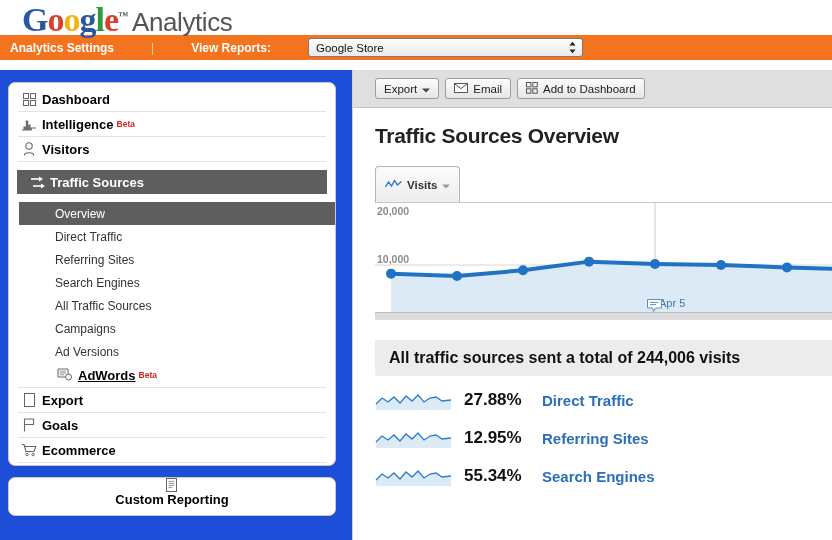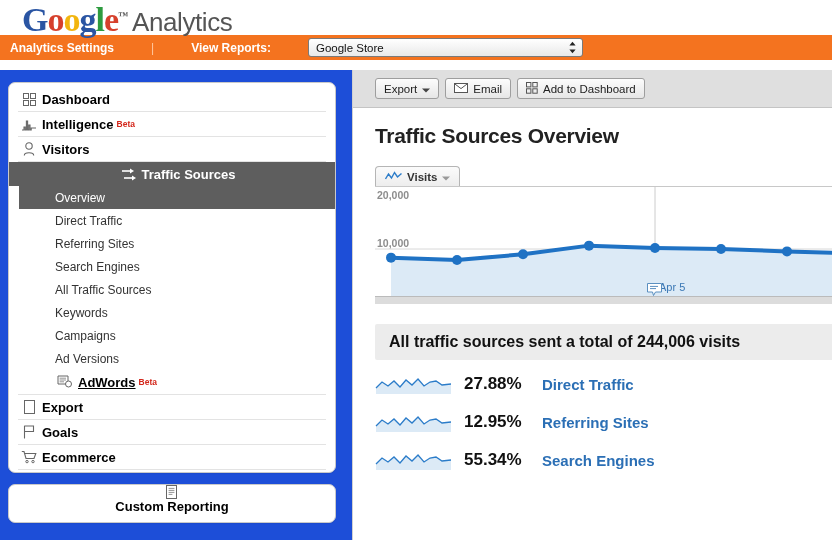--- a/index.html
+++ b/index.html
@@ -55,22 +55,22 @@
     box-shadow: 0 1px 1px rgba(0,0,0,.05);
   }
   .nav-top {
     display:flex; align-items:center; height:25px;
     margin:0 9px; border-bottom:1px solid #e3e3e3;
     font-size:13px; font-weight:bold; color:#000;
     cursor:pointer; position:relative;
   }
   .nav-top .ic { width:22px; display:flex; justify-content:center; align-items:center; margin-right:2px; }
   .nav-top.selected {
-    background:#5e5e5e; color:#fff; margin:0; padding-left:9px;
-    border-bottom:none; height:24px;justify-content:center;
+    background:#5e5e5e; color:#fff; margin:8px; padding-left:9px;
+    border-bottom:none; height:24px;
   }
   .nav-top .beta { color:#d3261a; font-size:8.5px; font-weight:bold; vertical-align:super; margin-left:3px; }
   .nav-sub {
     height:23px; display:flex; align-items:center;
     padding-left:46px; font-size:12px; color:#333; cursor:pointer;
   }
   .nav-sub.selected { background:#5e5e5e; color:#fff; margin-left:10px; padding-left:36px; }
   .nav-top.hoverlink .lbl { text-decoration:underline; }
 
   
@@ -84,21 +84,21 @@
     border:1px solid #9e9e9e; border-radius:3px;
     display:flex; align-items:center; padding:0 8px; margin-right:6px;
     font-size:11.5px; color:#222; cursor:pointer; gap:5px; white-space:nowrap;
   }
   #report-title { font-size:21px; font-weight:bold; color:#222; margin:16px 0 0 22px; letter-spacing:-0.3px; }
 
   
   #chartwrap { position:relative; margin-top:18px; padding-left:22px; }
   .metric-tab {
     display:inline-flex; align-items:center; gap:5px;
-    height:20px; padding:0 9px;
+    height:36px; padding:0 9px;
     background:linear-gradient(#fbfbfb,#ededed);
     border:1px solid #b5b5b5; border-bottom:none;
     border-radius:4px 4px 0 0; font-size:11.5px; font-weight:bold; color:#333;
     position:relative; z-index:3; cursor:pointer;
   }
   #chart { position:relative; height:118px; border-top:1px solid #c8c8c8; background:#fff; margin-left:0; }
   .ylabel { position:absolute; left:2px; font-size:10.5px; color:#8d8d8d; font-weight:bold; }
   .xlabel { position:absolute; font-size:11px; color:#3b78b5; }
   .annot { position:absolute; width:15px; height:13px; }
   #chartbase { position:absolute; left:0; right:0; bottom:0; height:8px; background:#dcdcdc; border-top:1px solid #bbb; }
@@ -194,23 +194,20 @@
           <span>Direct Traffic</span>
         </div>
       <div class="nav-sub">
           <span>Referring Sites</span>
         </div>
       <div class="nav-sub">
           <span>Search Engines</span>
         </div>
       <div class="nav-sub">
           <span>All Traffic Sources</span>
-        </div>
-      <div class="nav-sub">
-          <span>Keywords</span>
         </div>
       <div class="nav-sub">
           <span>Campaigns</span>
         </div>
       <div class="nav-sub">
           <span>Ad Versions</span>
         </div>
 
       <div class="nav-top hoverlink" style="padding-left:36px;">
         <span class="ic">

